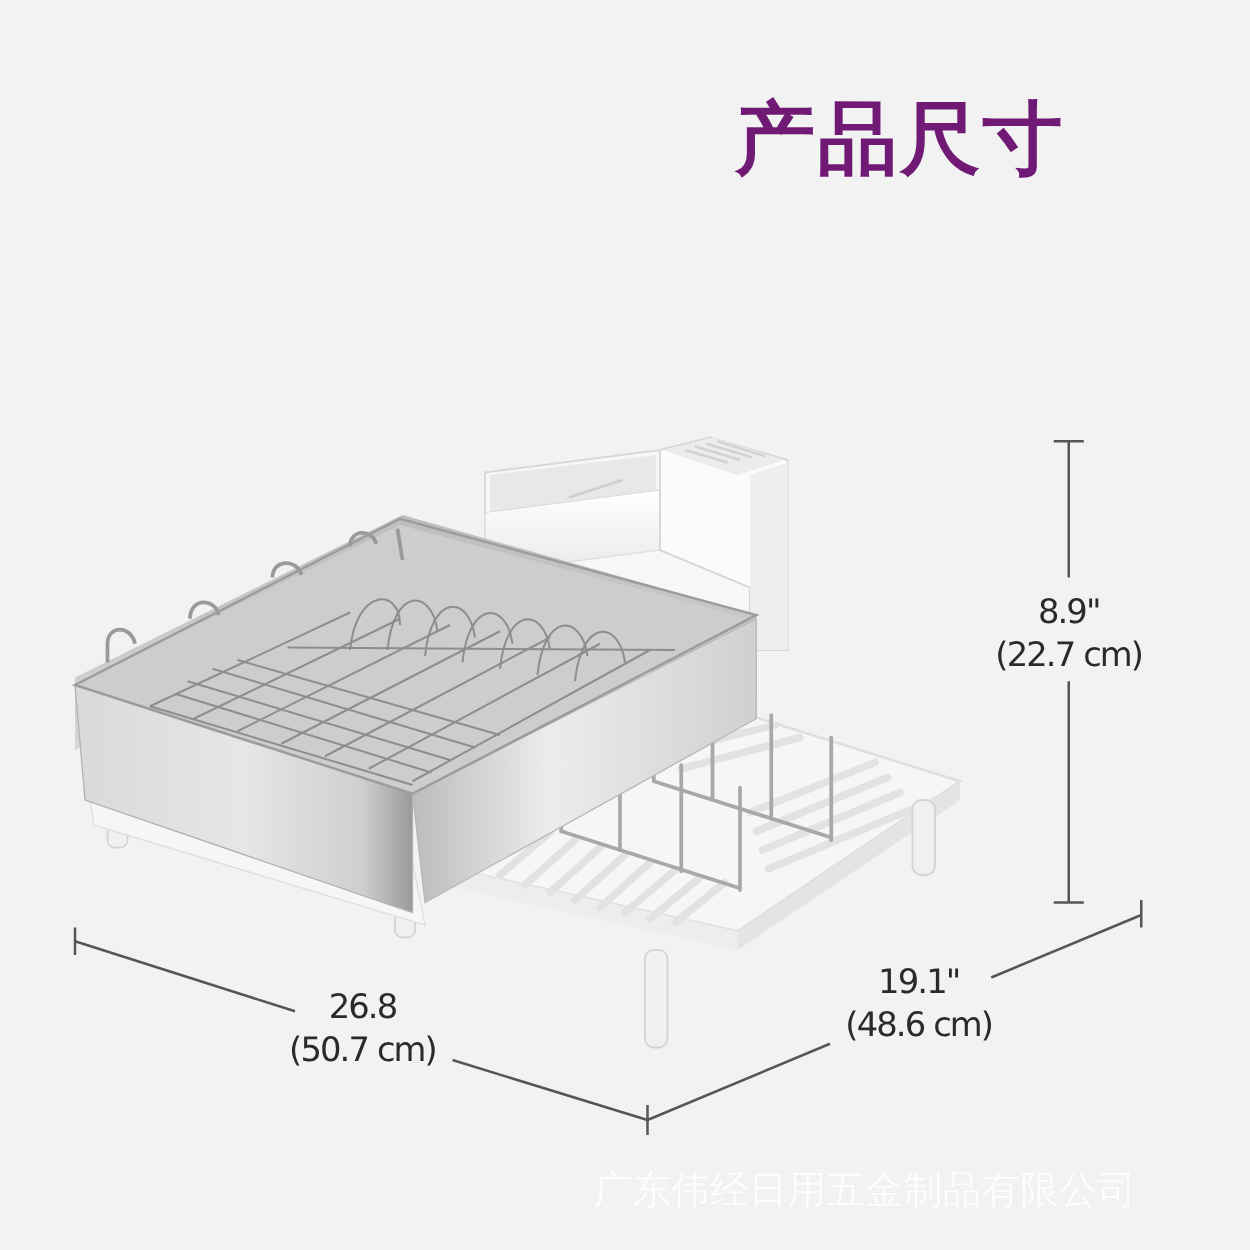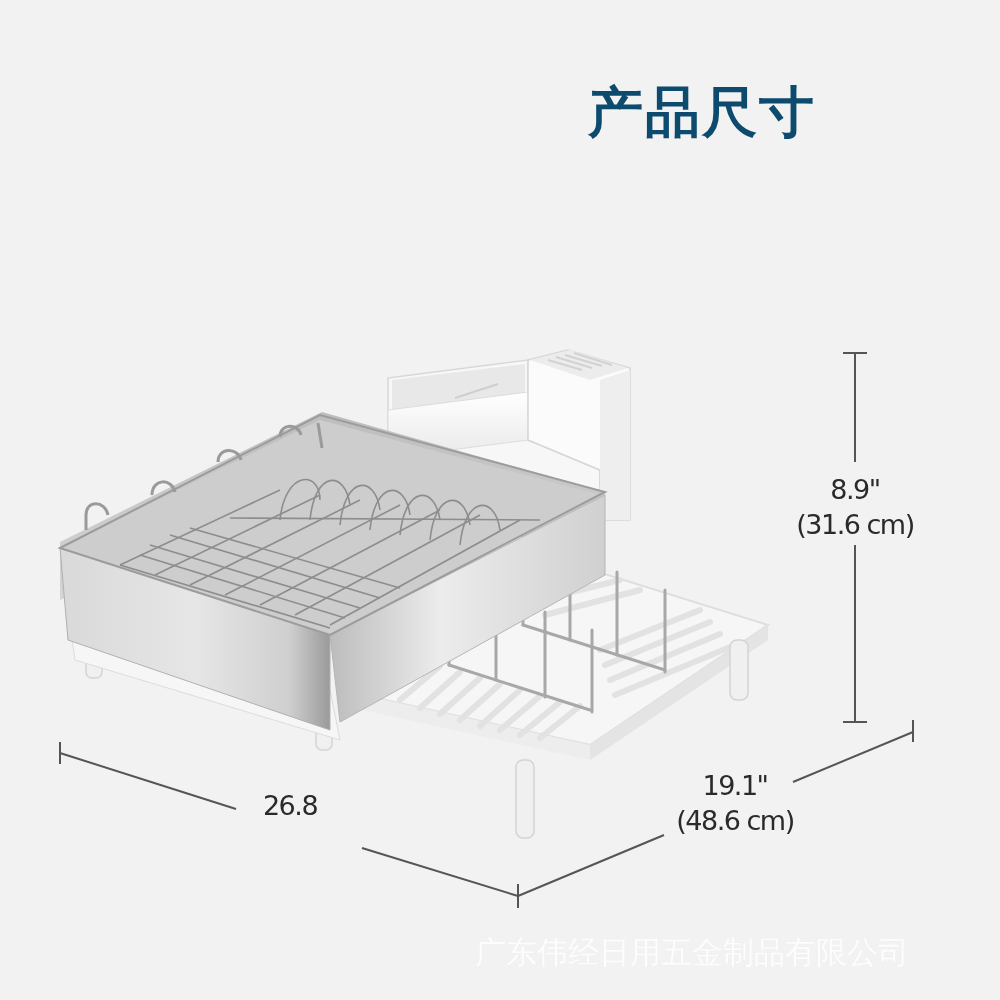--- a/index.html
+++ b/index.html
@@ -4,21 +4,21 @@
 <style>
   html, body { margin:0; padding:0; }
   body {
     width:1000px; height:1000px; position:relative; overflow:hidden;
     background:#f2f2f2;
     font-family:"DejaVu Sans", sans-serif;
   }
   .title {
     position:absolute; left:588px; top:62px; width:340px; height:100px;
     font-family:"DejaVu Sans", sans-serif; font-weight:bold;
-    font-size:55px; line-height:100px; color:#0c4a6e; letter-spacing:2px;
+    font-size:64px; line-height:100px; color:#701a75; letter-spacing:2px;
     white-space:nowrap;
   }
   .dim-label {
     position:absolute; text-align:center; color:#2a2a2a;
     font-family:"DejaVu Sans", sans-serif; font-size:27px; line-height:35px;
     letter-spacing:-1.5px; white-space:nowrap;
   }
   .dim-label span { display:block; }
   .watermark {
     position:absolute; left:475px; top:930px; width:500px; height:44px;
@@ -177,25 +177,26 @@
     <line x1="518" y1="884" x2="518" y2="908"></line>
 
     <line x1="518" y1="896" x2="664" y2="835"></line>
     <line x1="793" y1="782" x2="913" y2="732"></line>
     <line x1="913" y1="720" x2="913" y2="742"></line>
   </g>
 </svg>
 
 <div class="dim-label" style="left:780px; top:472px; width:150px;">
   <span>8.9"</span>
-  <span>(31.6 cm)</span>
+  <span>(22.7 cm)</span>
 </div>
 
 <div class="dim-label" style="left:210px; top:788px; width:160px;">
   <span>26.8</span>
+  <span>(50.7 cm)</span>
 </div>
 
 <div class="dim-label" style="left:655px; top:768px; width:160px;">
   <span>19.1"</span>
   <span>(48.6 cm)</span>
 </div>
 
 <div class="watermark">广东伟经日用五金制品有限公司</div>
 
 </body></html>

